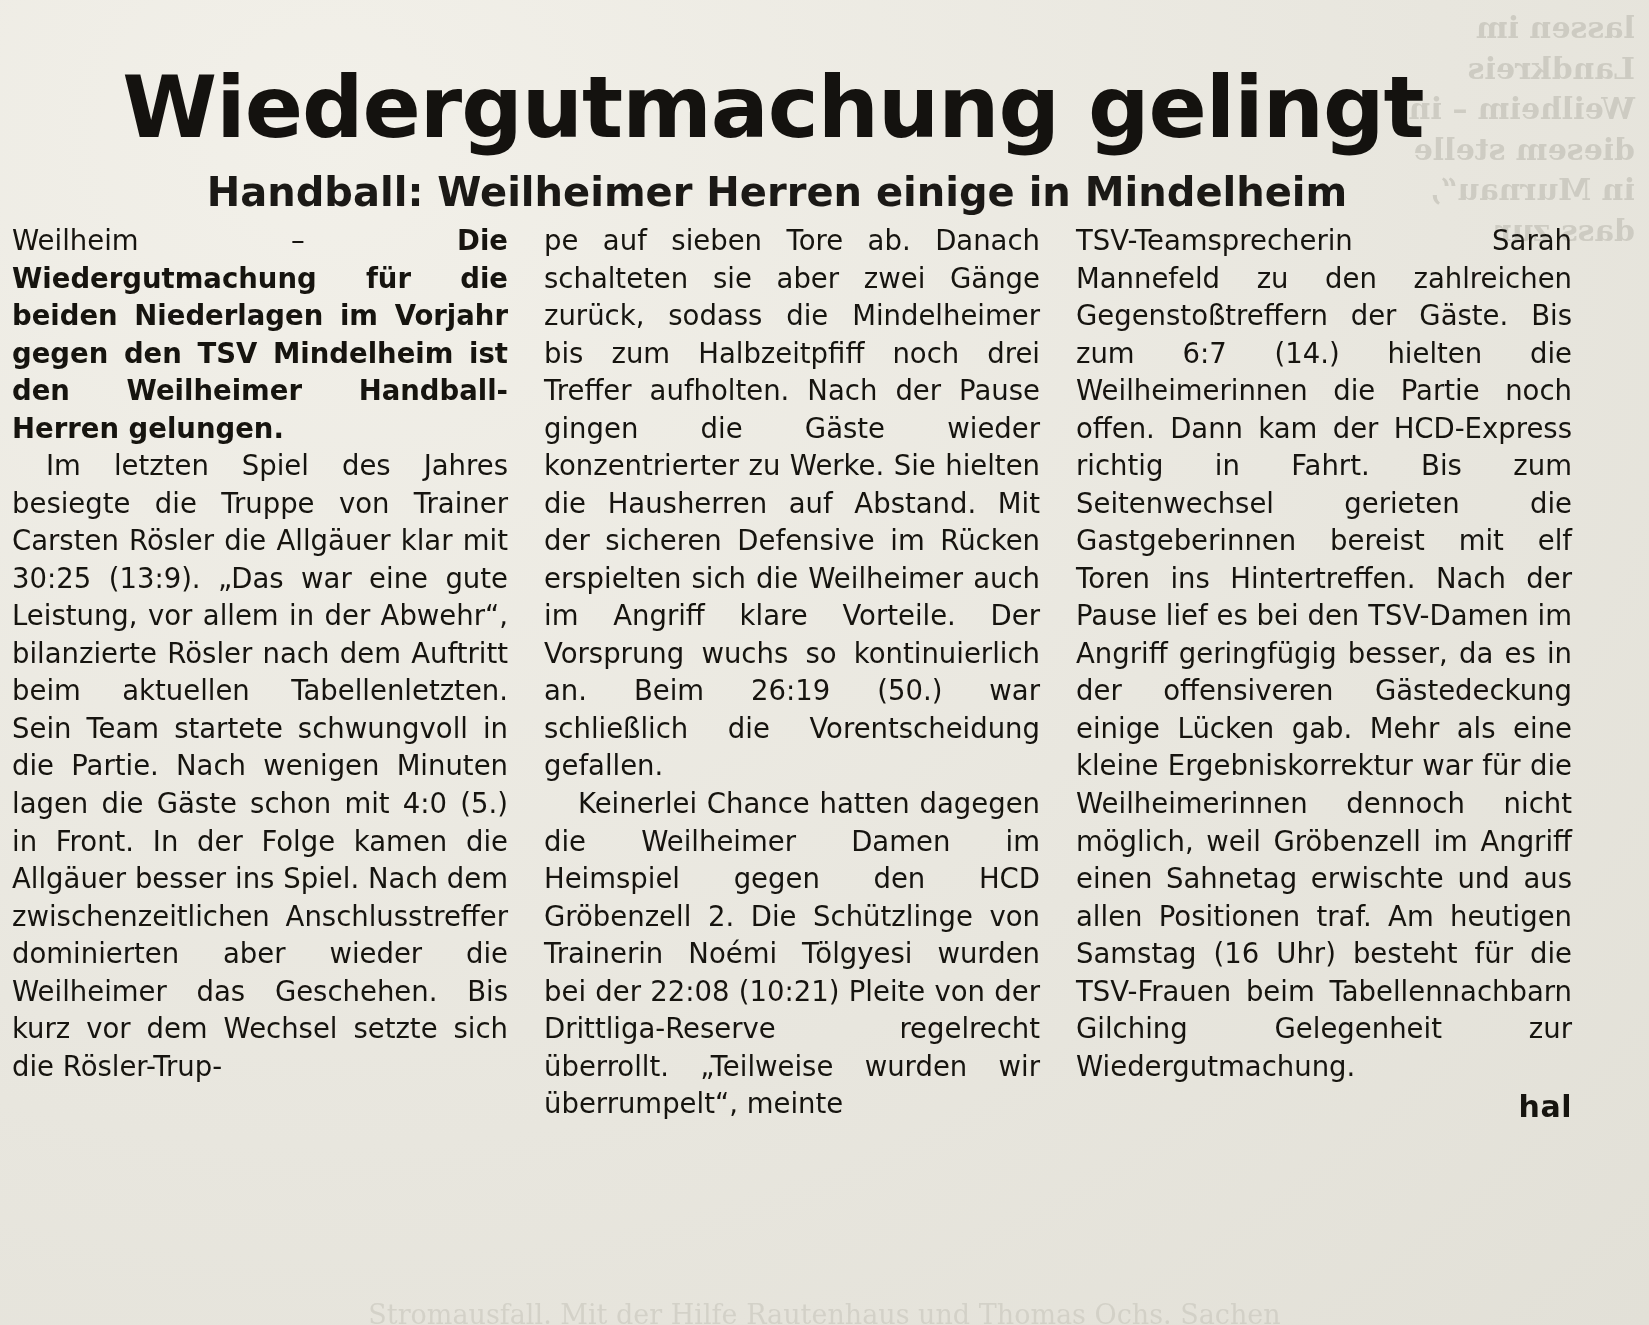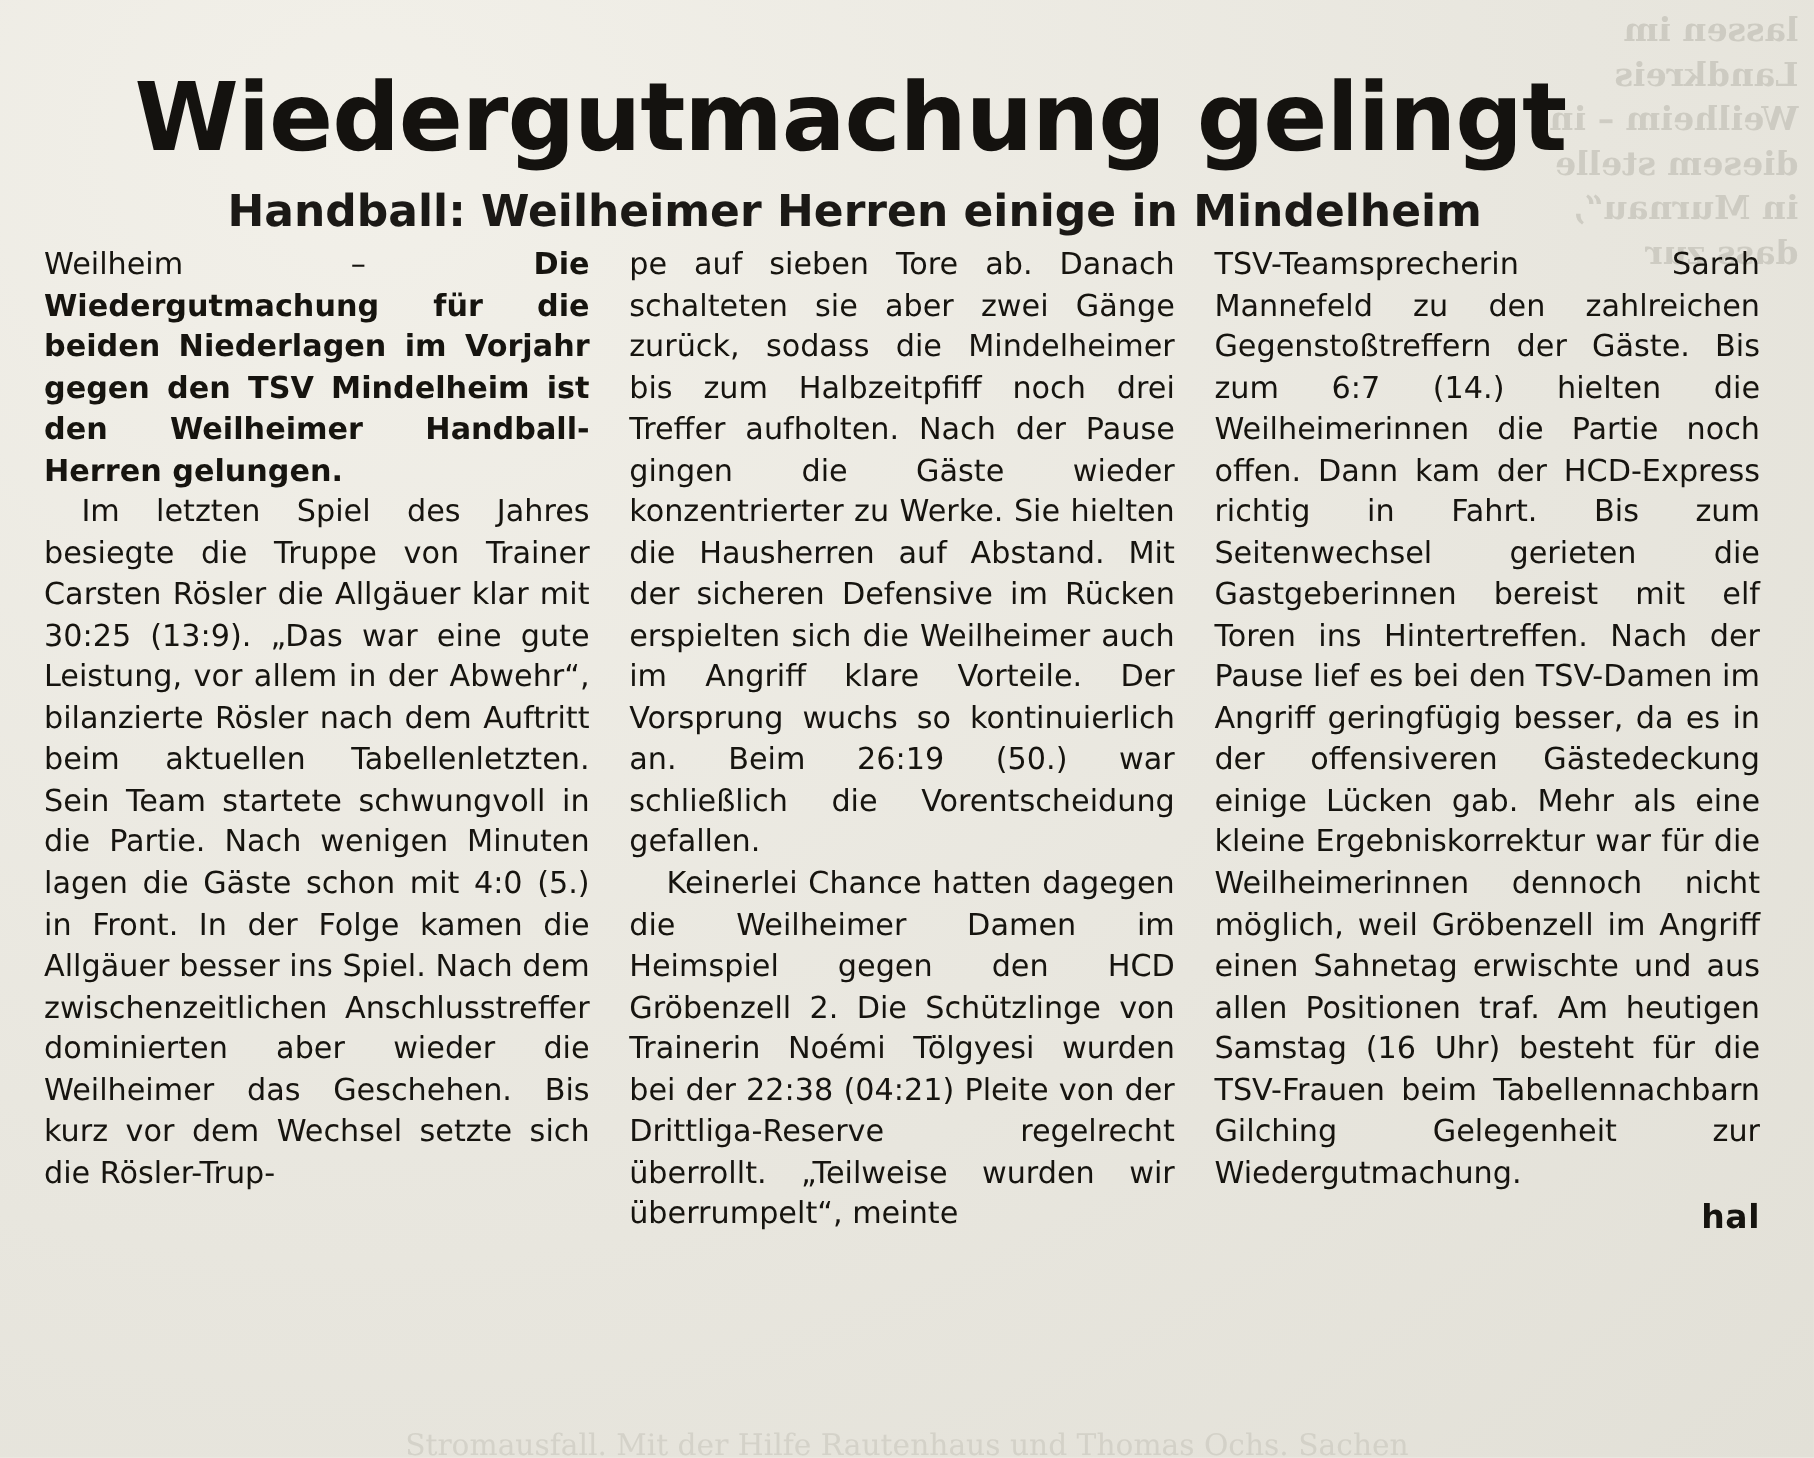--- a/index.html
+++ b/index.html
@@ -77,21 +77,21 @@
     width: 1450px;
     text-align: center;
     font-family: "DejaVu Sans", sans-serif;
     font-size: 40px;
     line-height: 1.15;
     color: #1b1916;
   }
   .columns {
     position: absolute;
     top: 222px;
-    left: 40px;
+    left: 12px;
     width: 1600px;
     display: flex;
     gap: 0;
   }
   .col {
     width: 496px;
     padding-right: 0;
     font-family: "DejaVu Sans", sans-serif;
     font-size: 27.5px;
     line-height: 1.365;
@@ -140,21 +140,21 @@
 
   <div class="columns">
 
     <div class="col">
       <p><span class="lead-place">Weilheim – </span><span class="lead-bold">Die Wiedergutmachung für die beiden Niederlagen im Vorjahr gegen den TSV Mindelheim ist den Weilheimer Handball-Herren gelungen.</span></p>
       <p class="indent">Im letzten Spiel des Jahres besiegte die Truppe von Trainer Carsten Rösler die Allgäuer klar mit 30:25 (13:9). „Das war eine gute Leistung, vor allem in der Abwehr“, bilanzierte Rösler nach dem Auftritt beim aktuellen Tabellenletzten. Sein Team startete schwungvoll in die Partie. Nach wenigen Minuten lagen die Gäste schon mit 4:0 (5.) in Front. In der Folge kamen die Allgäuer besser ins Spiel. Nach dem zwischenzeitlichen Anschlusstreffer dominierten aber wieder die Weilheimer das Geschehen. Bis kurz vor dem Wechsel setzte sich die Rösler-Trup-</p>
     </div>
 
     <div class="col">
       <p>pe auf sieben Tore ab. Danach schalteten sie aber zwei Gänge zurück, sodass die Mindelheimer bis zum Halbzeitpfiff noch drei Treffer aufholten. Nach der Pause gingen die Gäste wieder konzentrierter zu Werke. Sie hielten die Hausherren auf Abstand. Mit der sicheren Defensive im Rücken erspielten sich die Weilheimer auch im Angriff klare Vorteile. Der Vorsprung wuchs so kontinuierlich an. Beim 26:19 (50.) war schließlich die Vorentscheidung gefallen.</p>
-      <p class="indent">Keinerlei Chance hatten dagegen die Weilheimer Damen im Heimspiel gegen den HCD Gröbenzell 2. Die Schützlinge von Trainerin Noémi Tölgyesi wurden bei der 22:38 (04:21) Pleite von der Drittliga-Reserve regelrecht überrollt. „Teilweise wurden wir überrumpelt“, meinte</p>
+      <p class="indent">Keinerlei Chance hatten dagegen die Weilheimer Damen im Heimspiel gegen den HCD Gröbenzell 2. Die Schützlinge von Trainerin Noémi Tölgyesi wurden bei der 22:08 (10:21) Pleite von der Drittliga-Reserve regelrecht überrollt. „Teilweise wurden wir überrumpelt“, meinte</p>
     </div>
 
     <div class="col">
       <p>TSV-Teamsprecherin Sarah Mannefeld zu den zahlreichen Gegenstoßtreffern der Gäste. Bis zum 6:7 (14.) hielten die Weilheimerinnen die Partie noch offen. Dann kam der HCD-Express richtig in Fahrt. Bis zum Seitenwechsel gerieten die Gastgeberinnen bereist mit elf Toren ins Hintertreffen. Nach der Pause lief es bei den TSV-Damen im Angriff geringfügig besser, da es in der offensiveren Gästedeckung einige Lücken gab. Mehr als eine kleine Ergebniskorrektur war für die Weilheimerinnen dennoch nicht möglich, weil Gröbenzell im Angriff einen Sahnetag erwischte und aus allen Positionen traf. Am heutigen Samstag (16 Uhr) besteht für die TSV-Frauen beim Tabellennachbarn Gilching Gelegenheit zur Wiedergutmachung.</p>
       <span class="sign">hal</span>
     </div>
 
   </div>
 
   <div class="ghost ghost-bottom">Stromausfall. Mit der Hilfe Rautenhaus und Thomas Ochs. Sachen</div>

